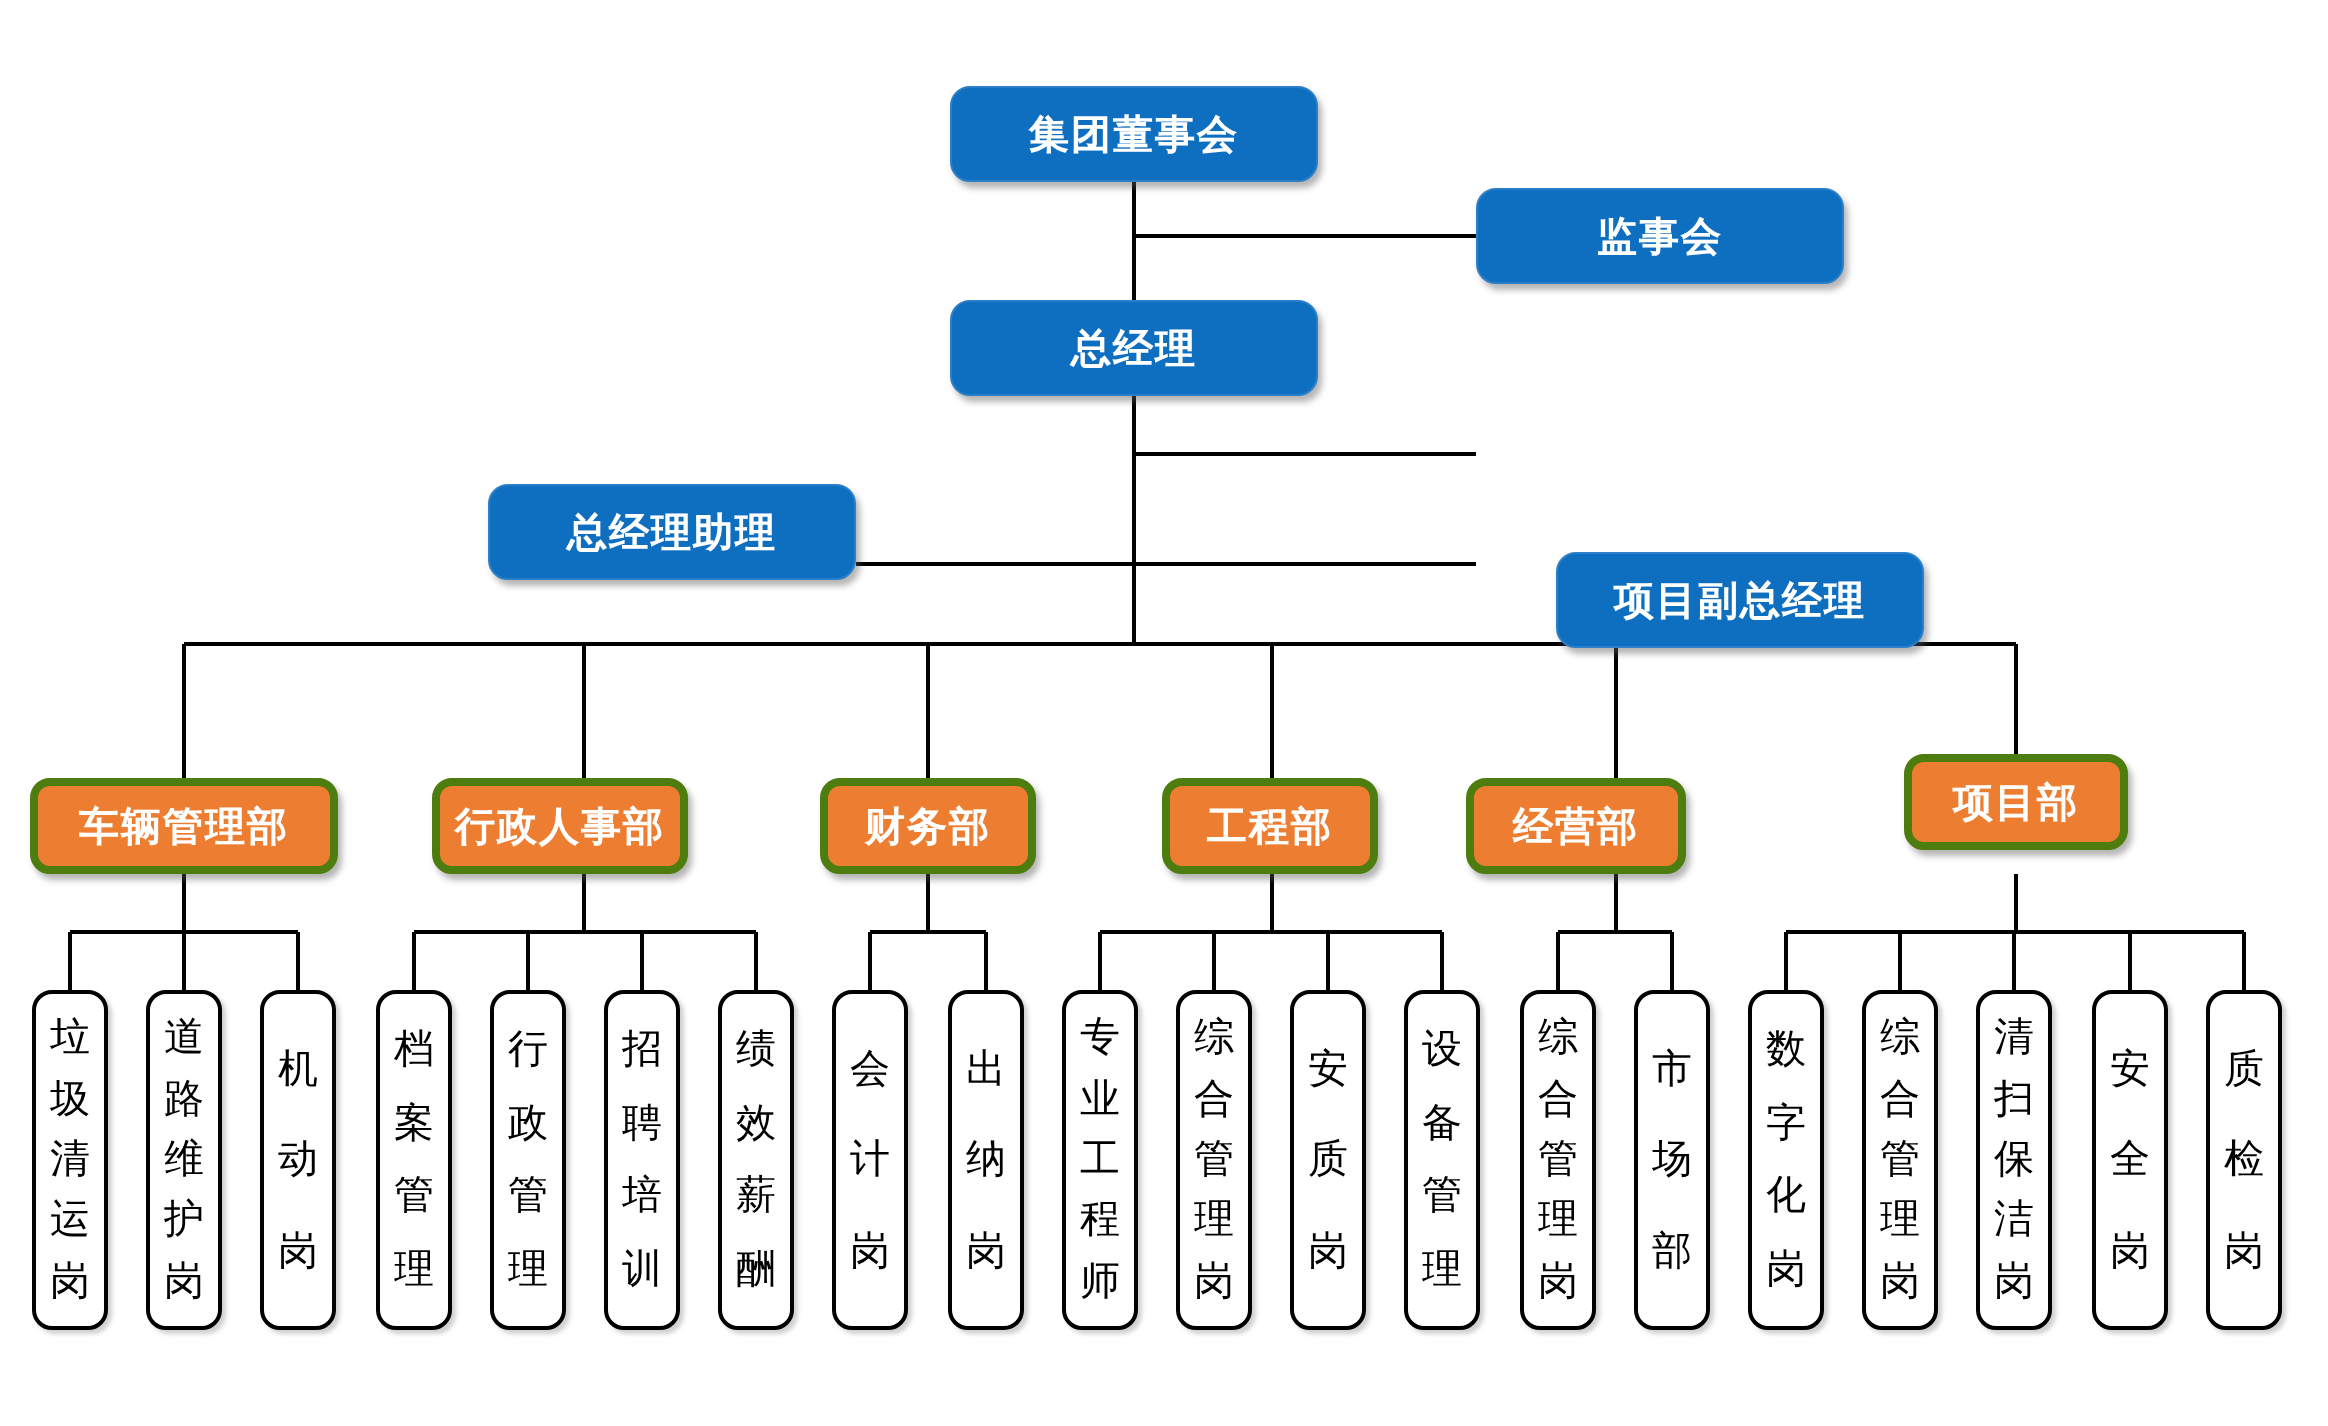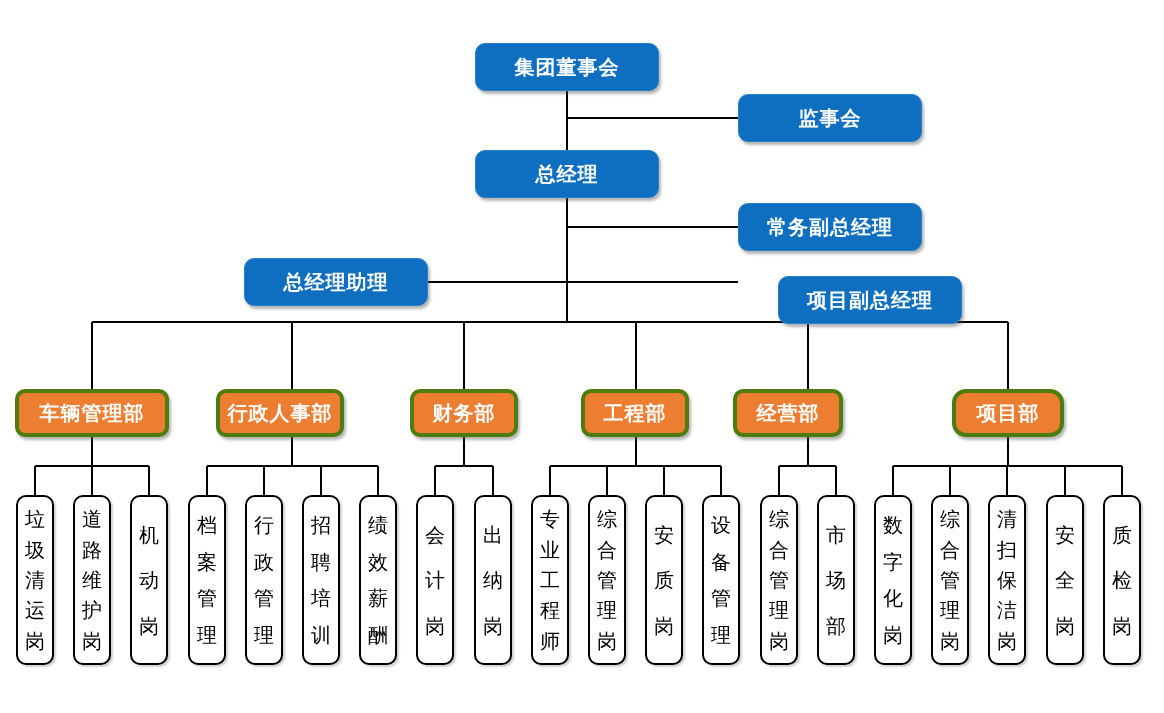--- a/index.html
+++ b/index.html
@@ -95,30 +95,29 @@
     <line x1="893" y1="466" x2="893" y2="495"></line>
     <line x1="950" y1="466" x2="950" y2="495"></line>
     <line x1="1007" y1="466" x2="1007" y2="495"></line>
     <line x1="1065" y1="466" x2="1065" y2="495"></line>
     <line x1="1122" y1="466" x2="1122" y2="495"></line>
   </svg>
 
   <div class="node exec" style="left:475px;top:43px;">集团董事会</div>
   <div class="node exec" style="left:738px;top:94px;">监事会</div>
   <div class="node exec" style="left:475px;top:150px;">总经理</div>
-  <div class="node exec" style="left:738px;top:203px;">常务副总经理</div>
-  <div class="node exec" style="left:244px;top:258px;">总经理助理</div>
+  <div class="node exec" style="left:244px;top:242px;">总经理助理</div>
   <div class="node exec" style="left:778px;top:258px;margin-top:18px;">项目副总经理</div>
 
   <div class="node dept" style="left:15px;top:389px;width:154px;">车辆管理部</div>
   <div class="node dept" style="left:216px;top:389px;width:128px;">行政人事部</div>
   <div class="node dept" style="left:410px;top:389px;width:108px;">财务部</div>
   <div class="node dept" style="left:581px;top:389px;width:108px;">工程部</div>
   <div class="node dept" style="left:733px;top:389px;width:110px;">经营部</div>
-  <div class="node dept" style="left:952px;top:389px;width:112px;border-radius:14px;">项目部</div>
+  <div class="node dept" style="left:952px;top:377px;width:112px;">项目部</div>
 
   <div class="node pos vtext" style="left:16px;top:495px;">
       <span>垃</span>
       <span>圾</span>
       <span>清</span>
       <span>运</span>
       <span>岗</span>
     </div>
   <div class="node pos vtext" style="left:73px;top:495px;">
       <span>道</span>

